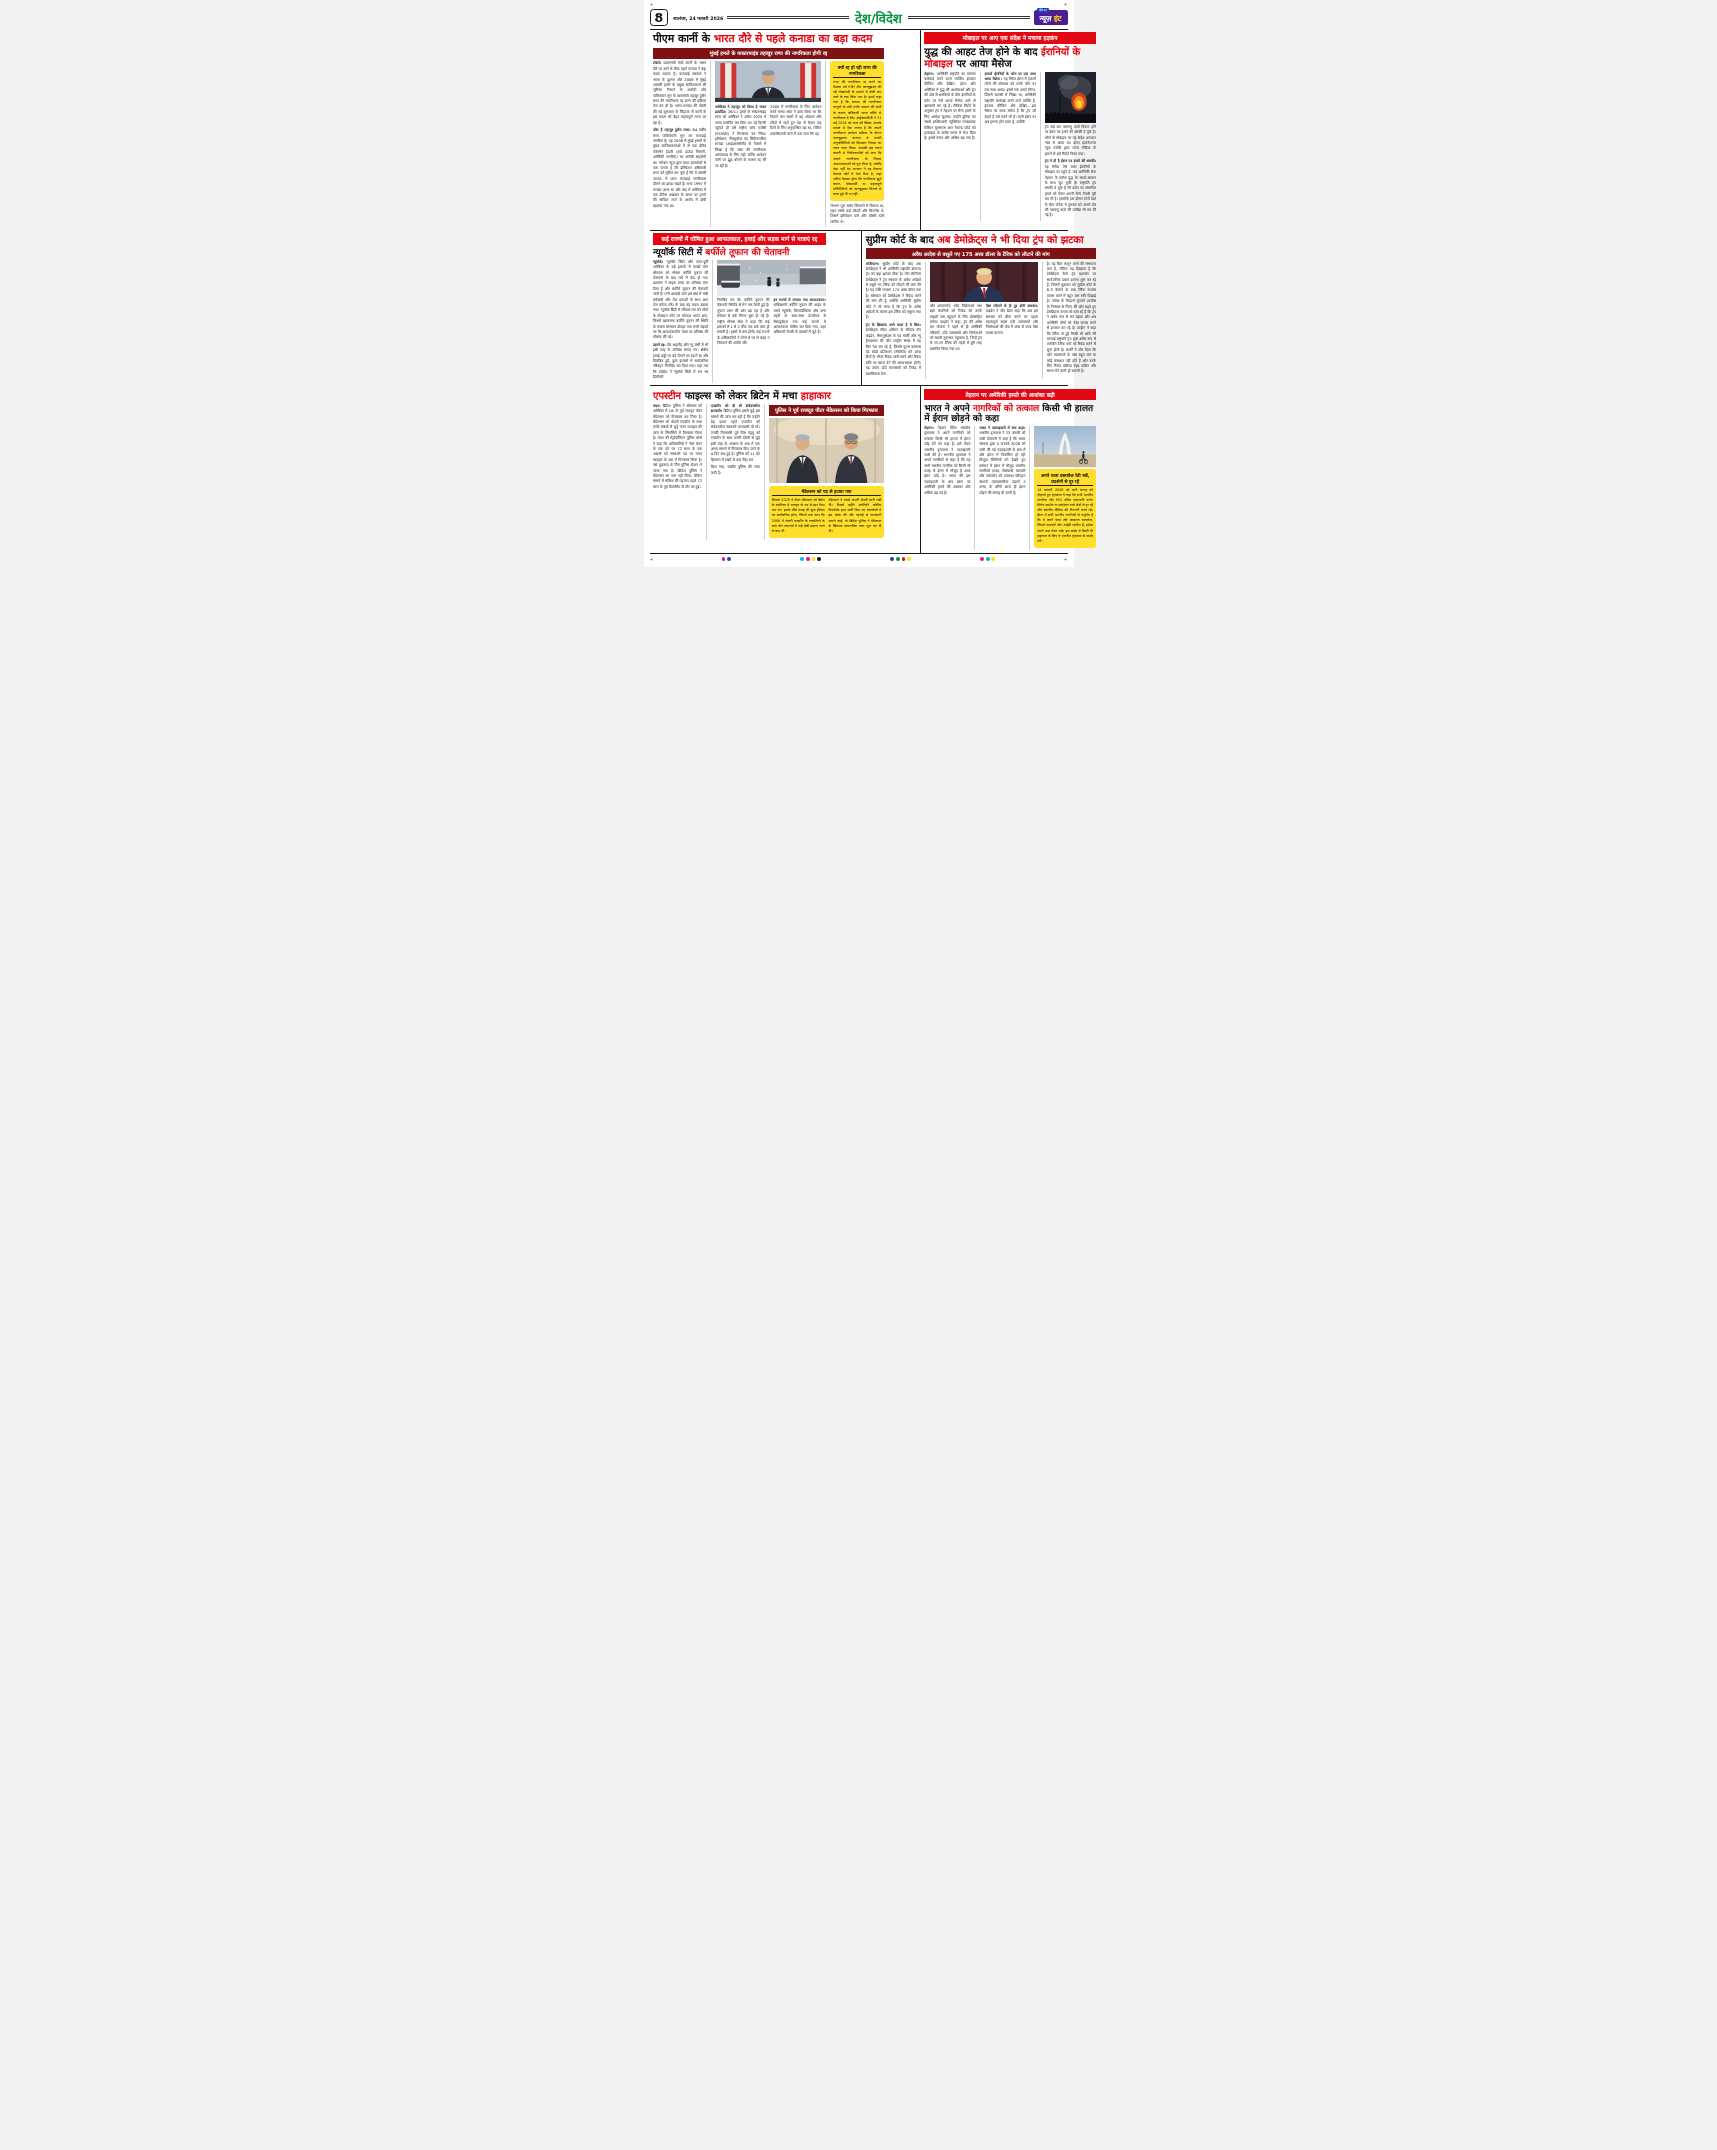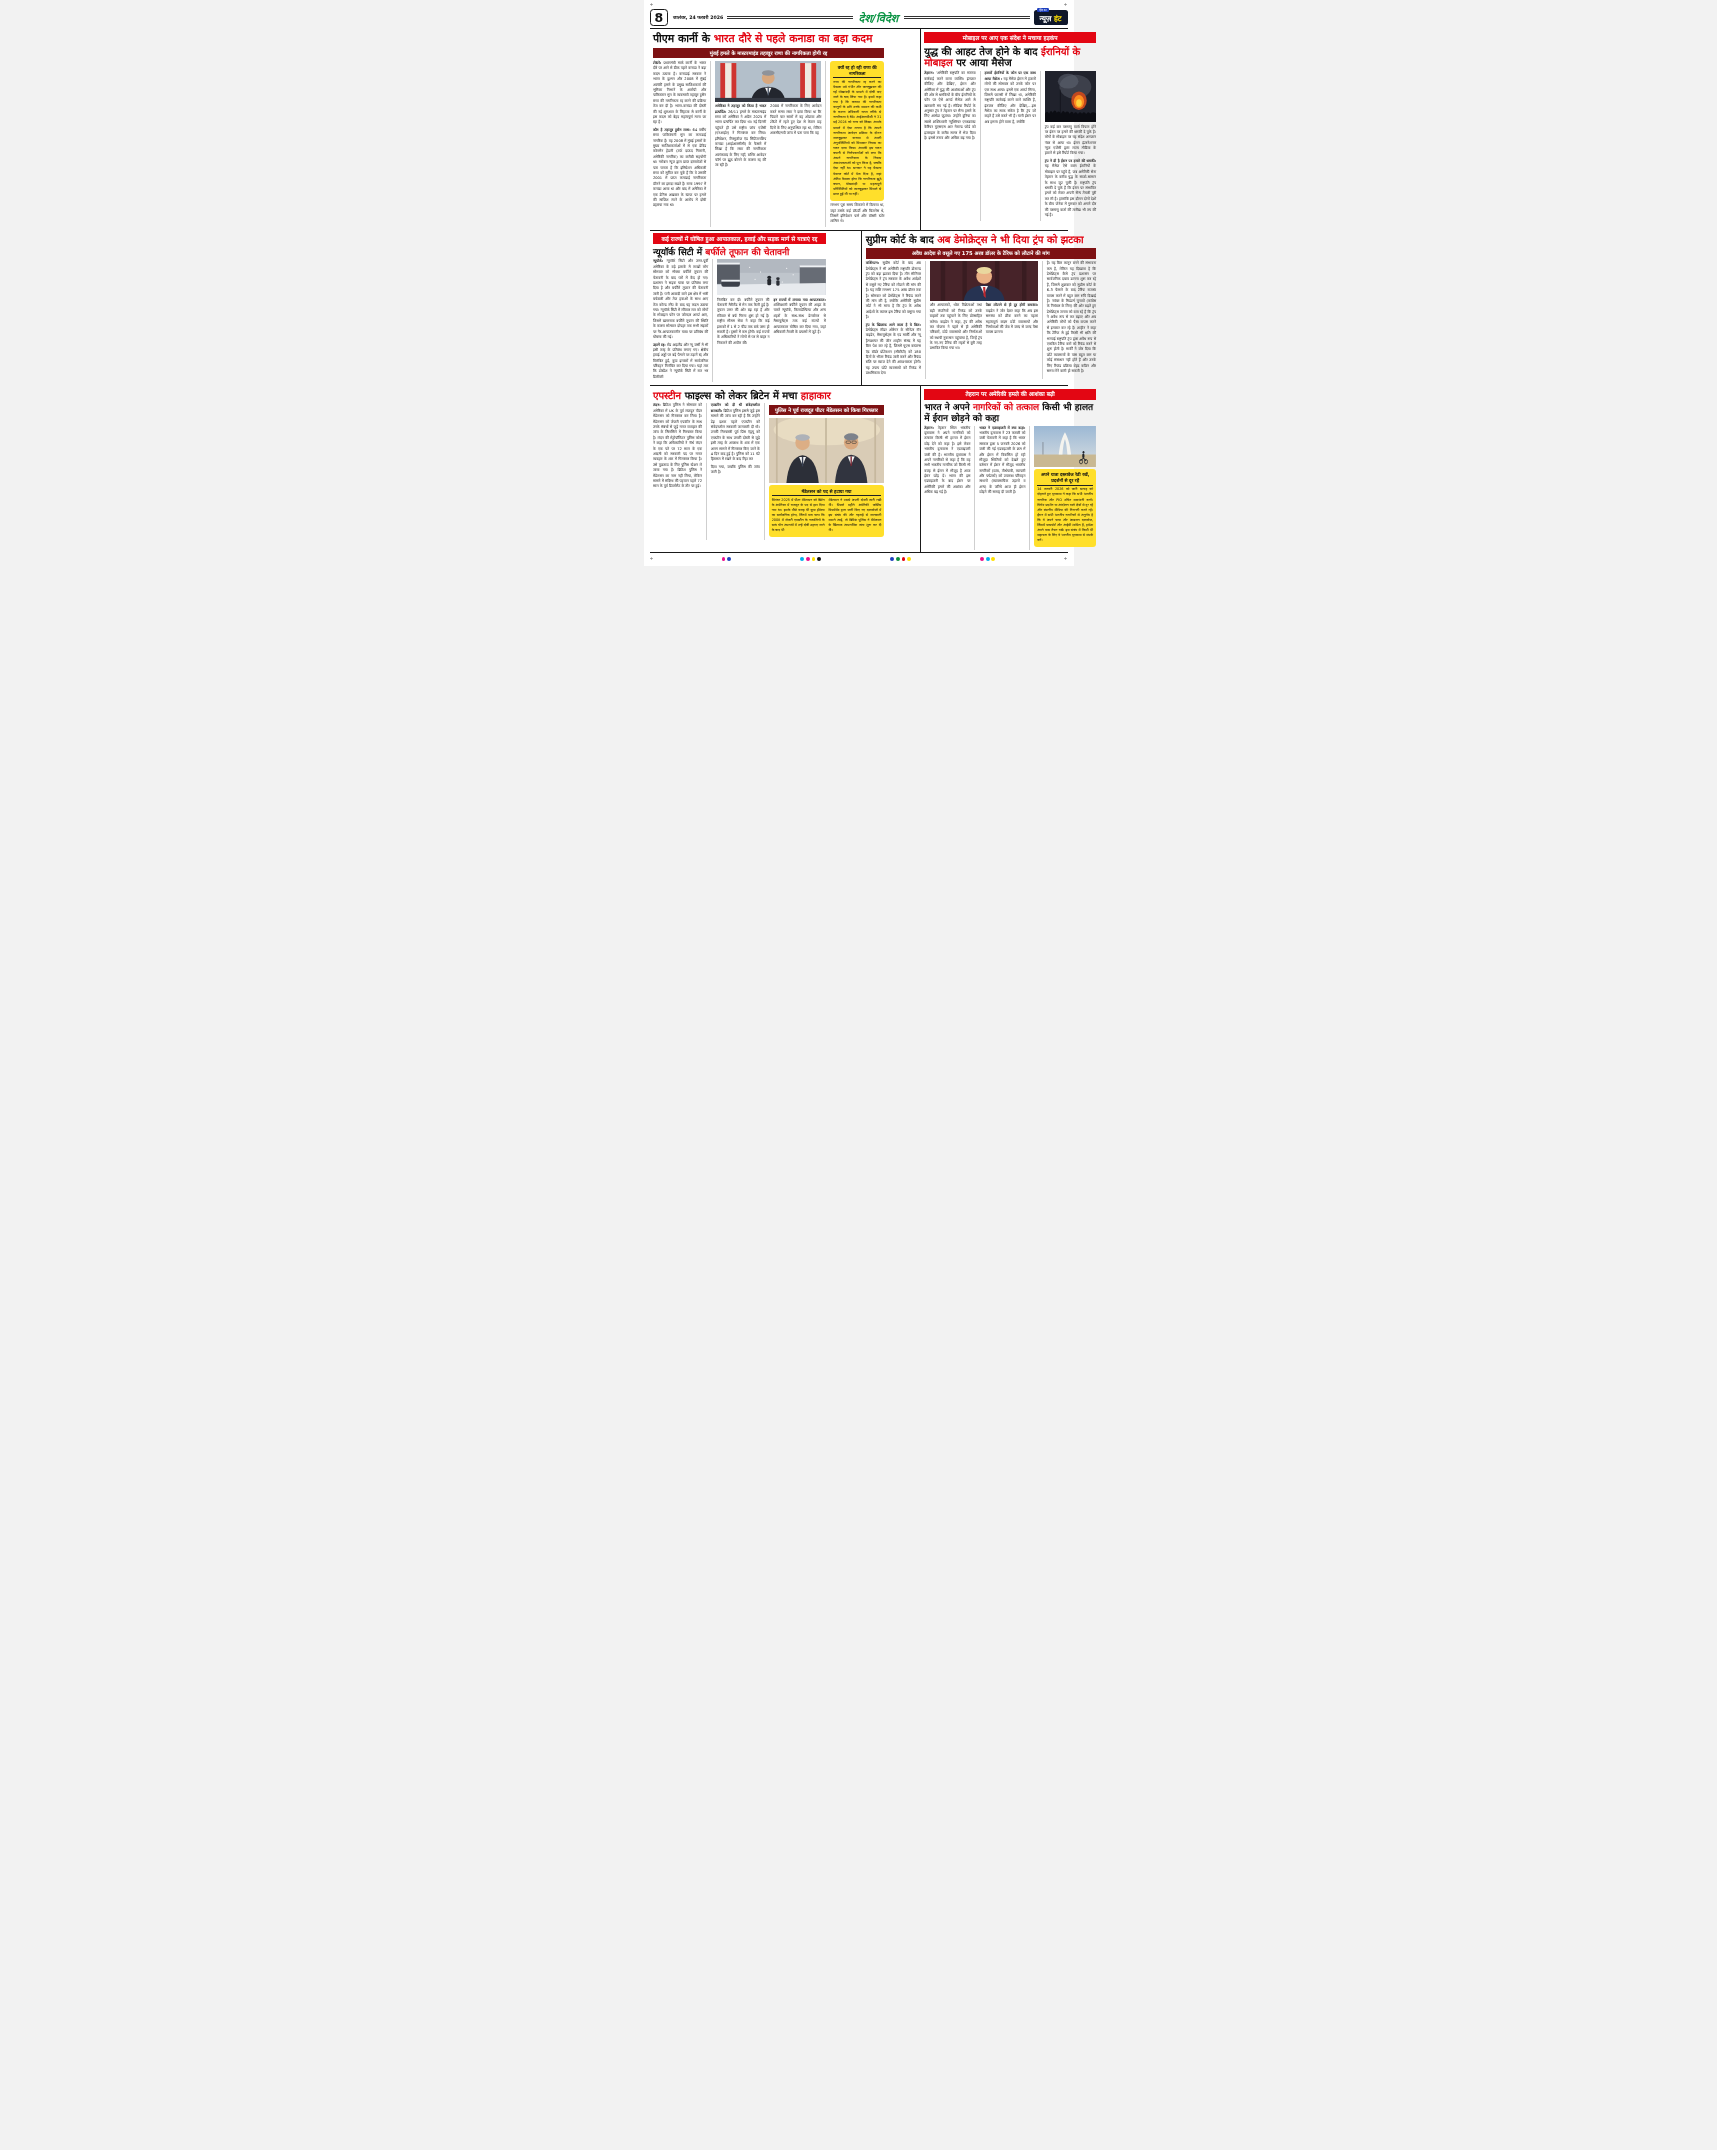--- a/index.html
+++ b/index.html
@@ -4,22 +4,22 @@
 <style>
   html,body{margin:0;padding:0;background:#f2f2f2;}
   .sheet{width:430px;margin:0 auto;background:#fff;padding:1.7px 6px 4.3px;box-sizing:border-box;
          font-family:"DejaVu Sans","Liberation Sans",sans-serif;color:#111;}
   .cropmarks{display:flex;justify-content:space-between;color:#666;font-size:4.7px;height:6px;line-height:6px;}
   
   .masthead{display:flex;align-items:center;gap:3.4px;padding:0.9px 0 2.2px;border-bottom:1.3px solid #151515;}
   .pagenum{font-size:12.5px;font-weight:bold;border:0.9px solid #1a1a1a;border-radius:3.4px;padding:0 3.9px;line-height:1.25;}
   .dateline{font-size:4.7px;font-weight:bold;margin-left:1.7px;white-space:nowrap;}
   .mh-line{flex:1;height:1.7px;border-top:0.4px solid #333;border-bottom:0.4px solid #333;}
-  .section-title{color:#0b9444;font-weight:bold;font-style:italic;font-size:11px;padding:0 2.6px;white-space:nowrap;}
-  .brand{position:relative;background:#0f172a;color:#fff;border-radius:2.6px;padding:3px 6px 2.2px;text-align:center;}
+  .section-title{color:#0b9444;font-weight:bold;font-size:13px;padding:0 2.6px;white-space:nowrap;}
+  .brand{position:relative;background:#4c1d95;color:#fff;border-radius:2.6px;padding:3px 6px 2.2px;text-align:center;}
   .brand-top{position:absolute;top:-2.2px;left:3.4px;background:#1d3fbf;color:#fff;font-size:2.8px;padding:0.4px 2.2px;border-radius:1.3px;white-space:nowrap;}
   .brand-main{font-size:7.3px;font-weight:bold;white-space:nowrap;}
   .brand .b2{color:#ffe000;}
   
   .row{display:flex;align-items:stretch;border-bottom:0.6px solid #1a1a1a;}
   .row .art + .art{border-left:0.6px solid #1a1a1a;margin-left:32px;}
   .art{padding:2.6px 3.4px;box-sizing:border-box;}
   .w57{flex:0 0 57%;max-width:57%;} .w43{flex:0 0 43%;max-width:43%;}
   .headline{font-weight:bold;line-height:1.18;margin:0.9px 0 2.2px;}
   .h25{font-size:10.8px;} .h23{font-size:10px;} .h22{font-size:9px;}

